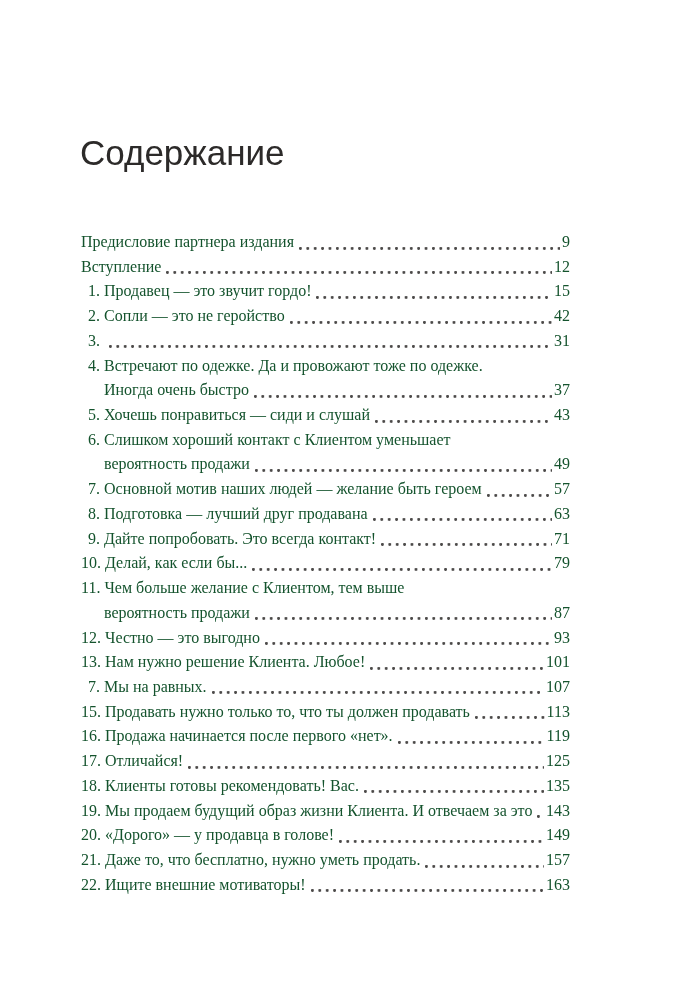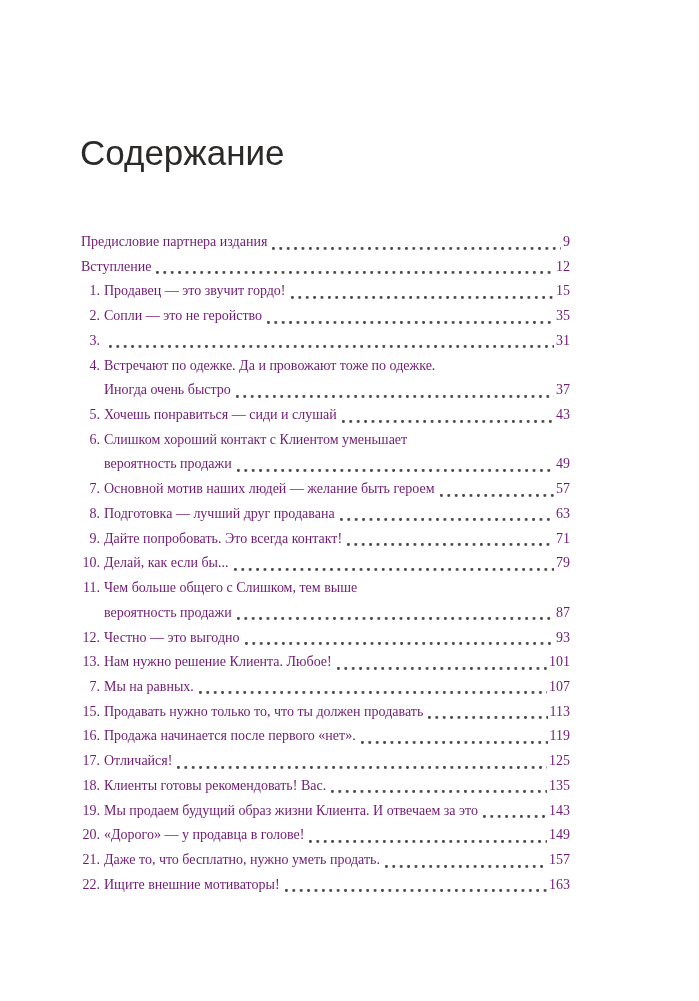--- a/index.html
+++ b/index.html
@@ -24,22 +24,22 @@
     font-weight: 400;
     color: #2c2a29;
     letter-spacing: 0px;
   }
   .toc {
     position: absolute;
     left: 81px;
     top: 230px;
     width: 489px;
     font-family: "Liberation Serif", serif;
-    font-size: 14px;
-    color: #701a75;
+    font-size: 16px;
+    color: #14532d;
   }
   .toc-line {
     display: flex;
     align-items: baseline;
     height: 24.72px;
     line-height: 24.72px;
     white-space: nowrap;
   }
   .num {
     flex: 0 0 19px;
@@ -84,21 +84,21 @@
       <div class="toc-line">
         <span class="num">1.</span>
         <span class="text">Продавец — это звучит гордо!</span>
         <span class="leader"></span>
         <span class="pagenum">15</span>
       </div>
       <div class="toc-line">
         <span class="num">2.</span>
         <span class="text">Сопли — это не геройство</span>
         <span class="leader"></span>
-        <span class="pagenum">35</span>
+        <span class="pagenum">42</span>
       </div>
       <div class="toc-line">
         <span class="num">3.</span>
         <span class="leader"></span>
         <span class="pagenum">31</span>
       </div>
       <div class="toc-line">
         <span class="num">4.</span>
         <span class="text">Встречают по одежке. Да и провожают тоже по одежке.</span>
       </div>
@@ -143,21 +143,21 @@
         <span class="pagenum">71</span>
       </div>
       <div class="toc-line">
         <span class="num">10.</span>
         <span class="text">Делай, как если бы...</span>
         <span class="leader"></span>
         <span class="pagenum">79</span>
       </div>
       <div class="toc-line">
         <span class="num">11.</span>
-        <span class="text">Чем больше общего с Слишком, тем выше</span>
+        <span class="text">Чем больше желание с Клиентом, тем выше</span>
       </div>
       <div class="toc-line">
         <span class="num"></span>
         <span class="text">вероятность продажи</span>
         <span class="leader"></span>
         <span class="pagenum">87</span>
       </div>
       <div class="toc-line">
         <span class="num">12.</span>
         <span class="text">Честно — это выгодно</span>

